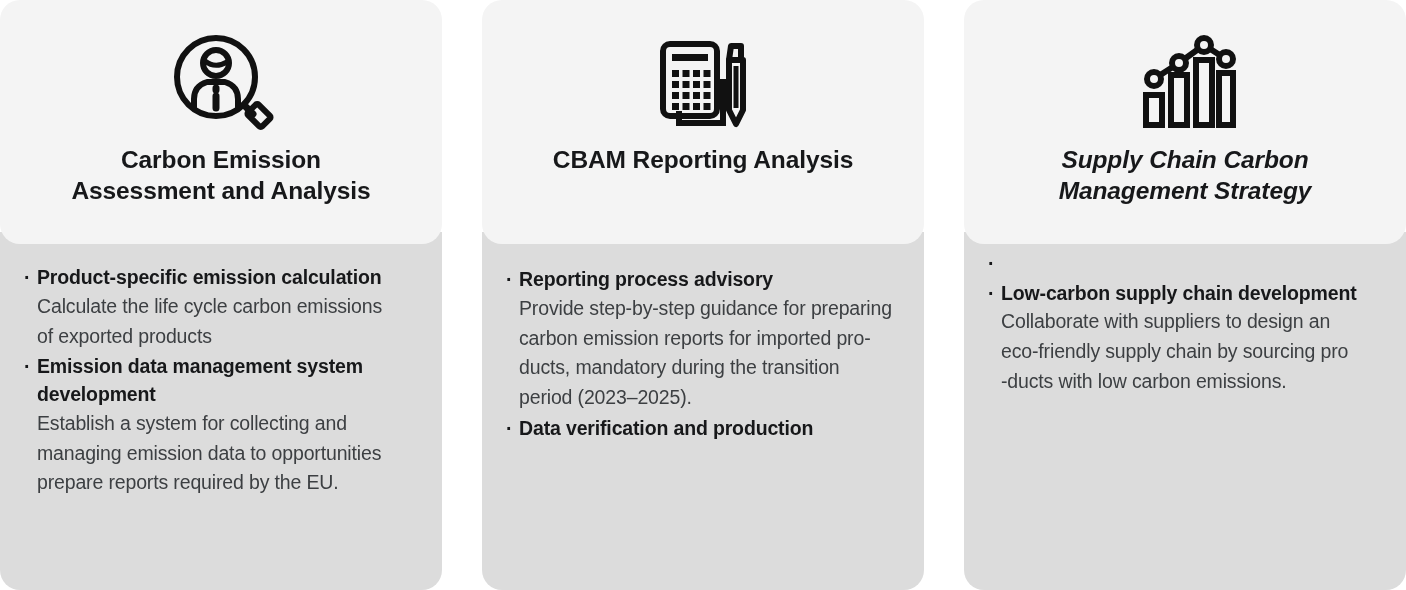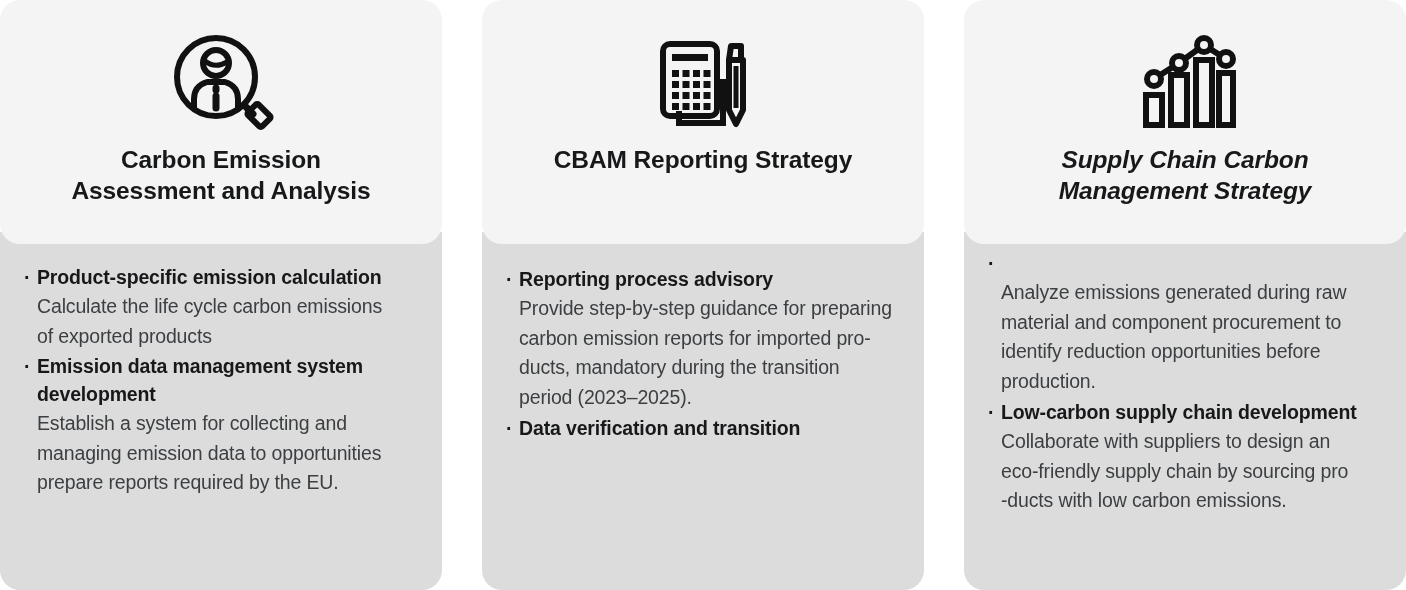--- a/index.html
+++ b/index.html
@@ -173,38 +173,38 @@
             <rect x="42" y="71" width="7" height="7"></rect>
               <rect x="52.5" y="71" width="7" height="7"></rect>
           </g>
           <path d="M72 47 v44 H28 v-12" stroke-width="6" fill="none"></path>
           <path d="M85 18 v60" stroke="none"></path>
           <path d="M78 28 h14 v50 l-7 14 l-7 -14 z" stroke-width="6" stroke-linejoin="round" fill="none"></path>
           <path d="M80 14 h10 v14 h-12 z" stroke-width="6" stroke-linejoin="round" fill="none"></path>
           <line x1="85" y1="34" x2="85" y2="76" stroke-width="5"></line>
         </svg>
       </div>
-      <div class="card-title" style="white-space: pre-line;">CBAM Reporting Strategy</div>
+      <div class="card-title" style="white-space: pre-line;">CBAM Reporting Analysis</div>
     </div>
     <div class="card-body">
       <ul class="bullet-list">
         <li class="bullet-item">
           <div class="bullet-head">
             <span class="dot">·</span>
             <span>Reporting process advisory</span>
           </div>
           <div class="bullet-desc">Provide step-by-step guidance for preparing
 carbon emission reports for imported pro-
 ducts, mandatory during the transition
 period (2023–2025).</div>
         </li>
         <li class="bullet-item">
           <div class="bullet-head">
             <span class="dot">·</span>
-            <span>Data verification and transition</span>
+            <span>Data verification and production</span>
           </div>
         </li>
       </ul>
     </div>
   </div>
 
   <div class="column col-3">
     <div class="card-head">
       <div class="icon-wrap">
         <svg class="icon-svg" width="102" height="98" viewBox="0 0 102 98" fill="none" stroke="#111111" stroke-width="6">
@@ -221,24 +221,20 @@
       </div>
       <div class="card-title" style="white-space: pre-line; font-style: italic;">Supply Chain Carbon
 Management Strategy</div>
     </div>
     <div class="card-body">
       <ul class="bullet-list">
         <li class="bullet-item">
           <div class="bullet-head">
             <span class="dot">·</span>
           </div>
-          <div class="bullet-desc">Analyze emissions generated during raw
-material and component procurement to
-identify reduction opportunities before
-production.</div>
         </li>
         <li class="bullet-item">
           <div class="bullet-head">
             <span class="dot">·</span>
             <span>Low-carbon supply chain development</span>
           </div>
           <div class="bullet-desc">Collaborate with suppliers to design an
 eco-friendly supply chain by sourcing pro
 -ducts with low carbon emissions.</div>
         </li>

